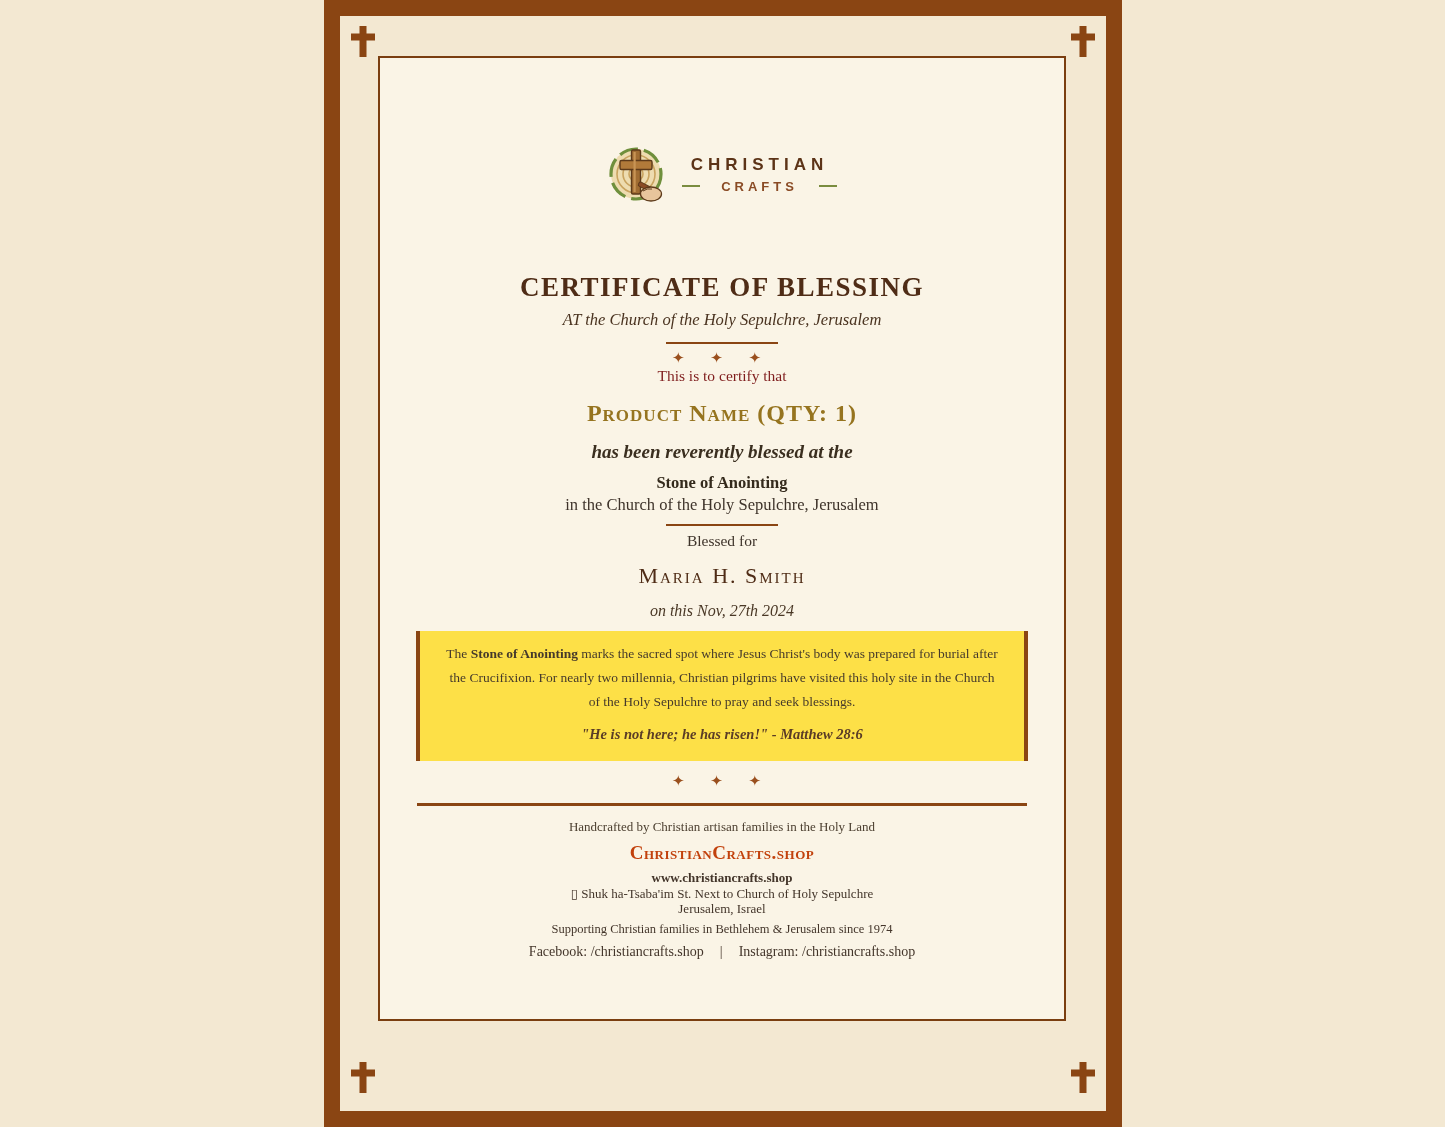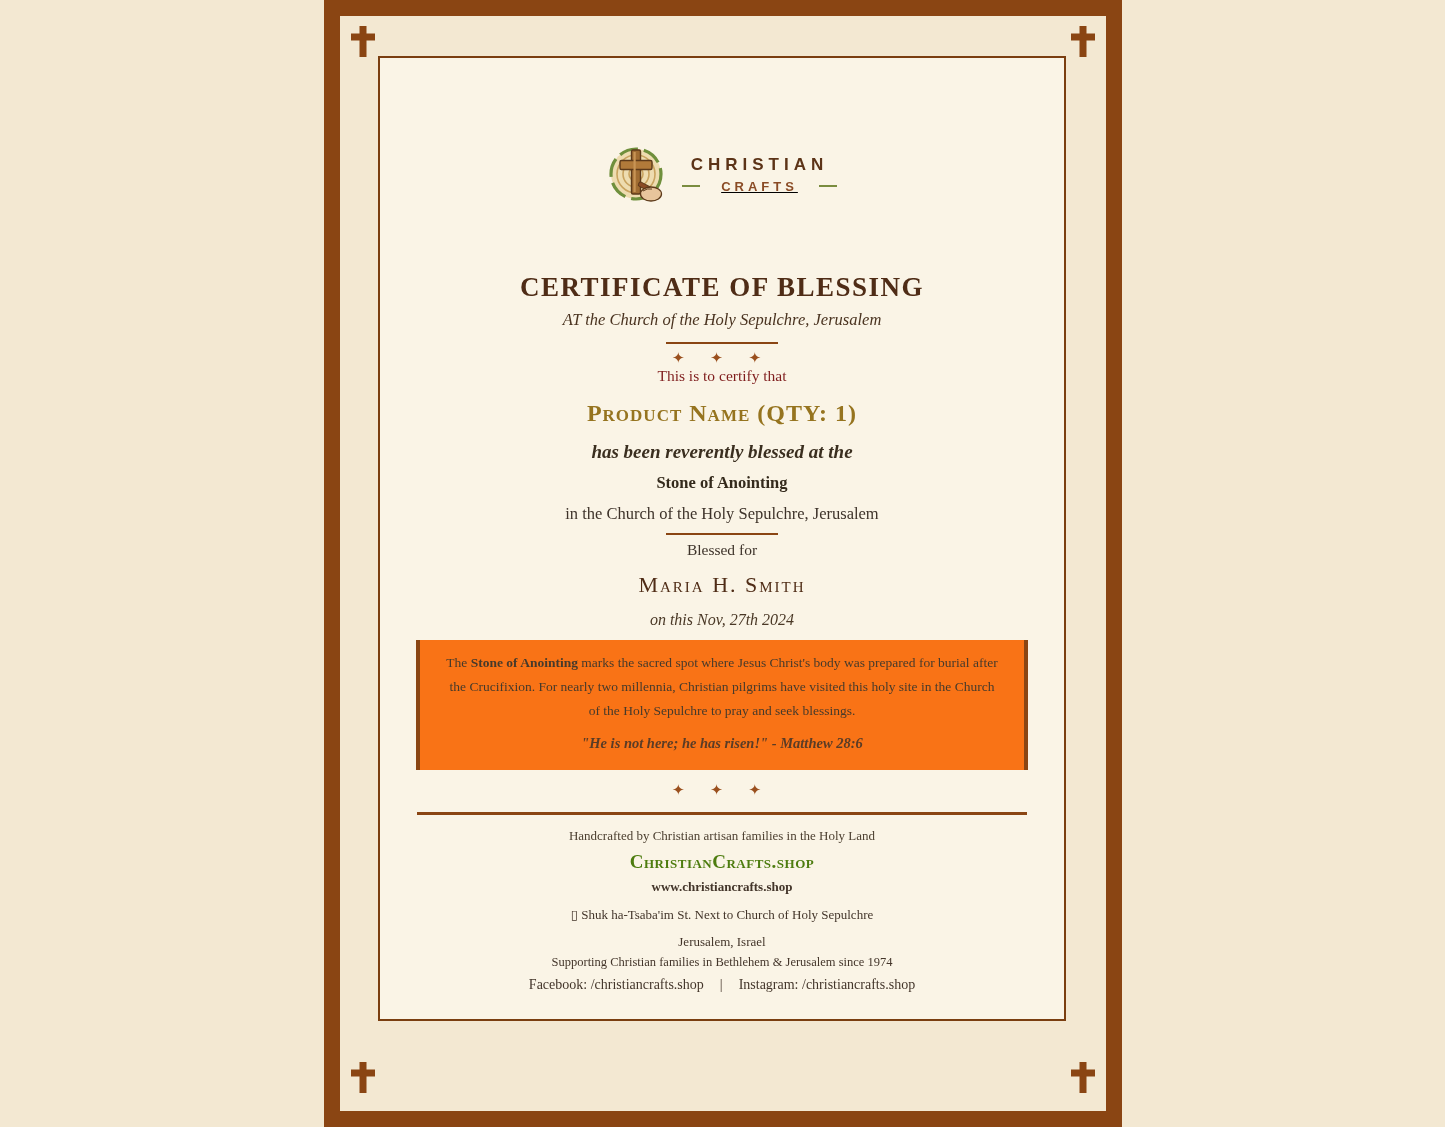--- a/index.html
+++ b/index.html
@@ -28,21 +28,21 @@
     text-align:center;
   }
 
   
   .logo{margin-top:84px;display:flex;justify-content:center;align-items:center;gap:13px;height:64px;}
   .logo-text{display:flex;flex-direction:column;align-items:center;gap:4px;}
   .logo-line1{
     font-family:"Liberation Sans","DejaVu Sans",sans-serif;
     font-weight:bold;font-size:17px;letter-spacing:5px;color:#5c3317;
   }
-  .logo-line2{display:flex;align-items:center;gap:21px;text-decoration:underline;}
+  .logo-line2{display:flex;align-items:center;gap:21px;}
   .logo-line2 .dash{width:18px;height:2px;background:#7a8c3f;}
   .logo-line2 .crafts{
     font-family:"Liberation Sans","DejaVu Sans",sans-serif;
     font-weight:bold;font-size:13px;letter-spacing:4px;color:#8a4b25;
   }
 
   .title{
     margin-top:66px;font-size:27px;font-weight:bold;letter-spacing:1.5px;
     color:#4f2c16;line-height:1.15;
   }
@@ -50,47 +50,47 @@
   .divider{width:112px;border-top:2px solid #8a4513;margin:12px auto 0;}
   .ornament{margin-top:5px;font-size:15px;color:#9a4f1d;letter-spacing:11px;line-height:1.2;}
 
   .certify{font-size:15.5px;color:#7f1d1d;}
   .product{
     margin-top:14px;font-size:24px;font-weight:bold;font-variant:small-caps;
     letter-spacing:1px;color:#96741f;line-height:1.2;
   }
   .blessed-at{margin-top:13px;font-size:19px;font-weight:bold;font-style:italic;color:#3a2e1f;}
   .stone{margin-top:10px;font-size:16.5px;font-weight:bold;color:#342a1c;}
-  .church{margin-top:11px;font-size:16.5px;color:#3e332a;}
+  .church{margin-top:2px;font-size:16.5px;color:#3e332a;}
   .divider2{width:112px;border-top:2px solid #8a4513;margin:9px auto 0;}
   .blessed-for{margin-top:6px;font-size:15.5px;color:#3e332a;}
   .recipient{
     margin-top:13px;font-size:22px;font-weight:normal;font-variant:small-caps;
     letter-spacing:2px;color:#4f2c16;line-height:1.2;
   }
   .date-line{margin-top:13px;font-size:16px;font-style:italic;color:#4a3826;}
 
   .info-box{
     margin:11px auto 0;width:612px;box-sizing:border-box;
-    background:#f97316;border-left:4px solid #8a4513;border-right:4px solid #8a4513;
+    background:#fde047;border-left:4px solid #8a4513;border-right:4px solid #8a4513;
     padding:11px 26px 13px;
   }
   .info-box p{margin:0;font-size:13.5px;line-height:1.78;color:#463a2b;}
   .info-box .quote{margin-top:8px;font-size:14.5px;font-weight:bold;font-style:italic;color:#5a3c26;}
 
   .ornament2{margin-top:11px;font-size:15px;color:#9a4f1d;letter-spacing:11px;line-height:1.2;}
   .rule{width:610px;border-top:3px solid #8a4513;margin:13px auto 0;}
 
   .handcrafted{margin-top:13px;font-size:13px;color:#4d4031;}
   .brand{
     margin-top:7px;font-size:19px;font-weight:bold;font-variant:small-caps;
-    letter-spacing:0.5px;color:#4d7c0f;text-align:center;
+    letter-spacing:0.5px;color:#c2410c;text-align:center;
   }
   .www{margin-top:6px;font-size:13px;font-weight:bold;color:#43352a;}
-  .addr{margin-top:12px;font-size:13px;color:#43352a;line-height:1.18;}
+  .addr{margin-top:0;font-size:13px;color:#43352a;line-height:1.18;}
   .supporting{margin-top:5px;font-size:12.5px;color:#43352a;}
   .social{margin-top:7px;font-size:14px;color:#43352a;display:flex;justify-content:center;align-items:center;}
   .social .sep{margin:0 16px;color:#43352a;}
 </style>
 </head>
 <body>
 
 <div class="frame"></div>
 
 <div class="corner-cross cc-tl">

